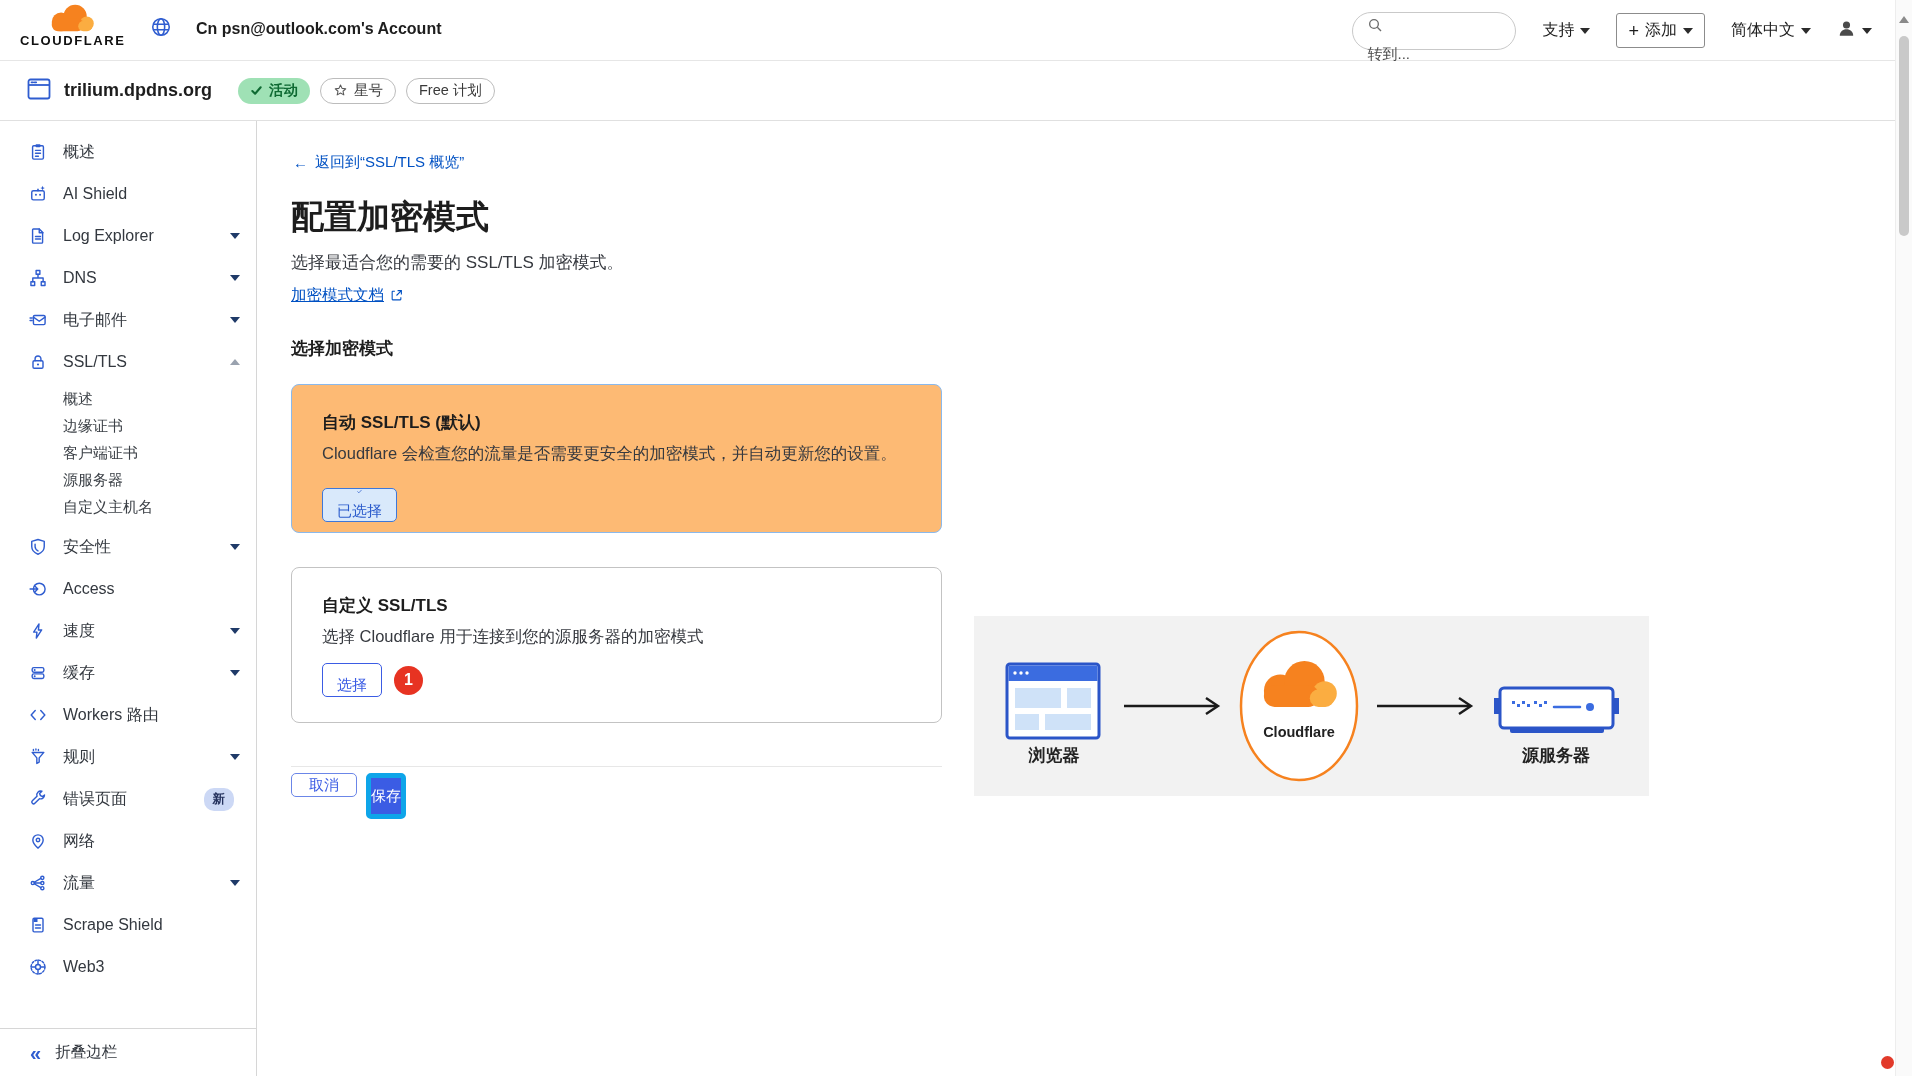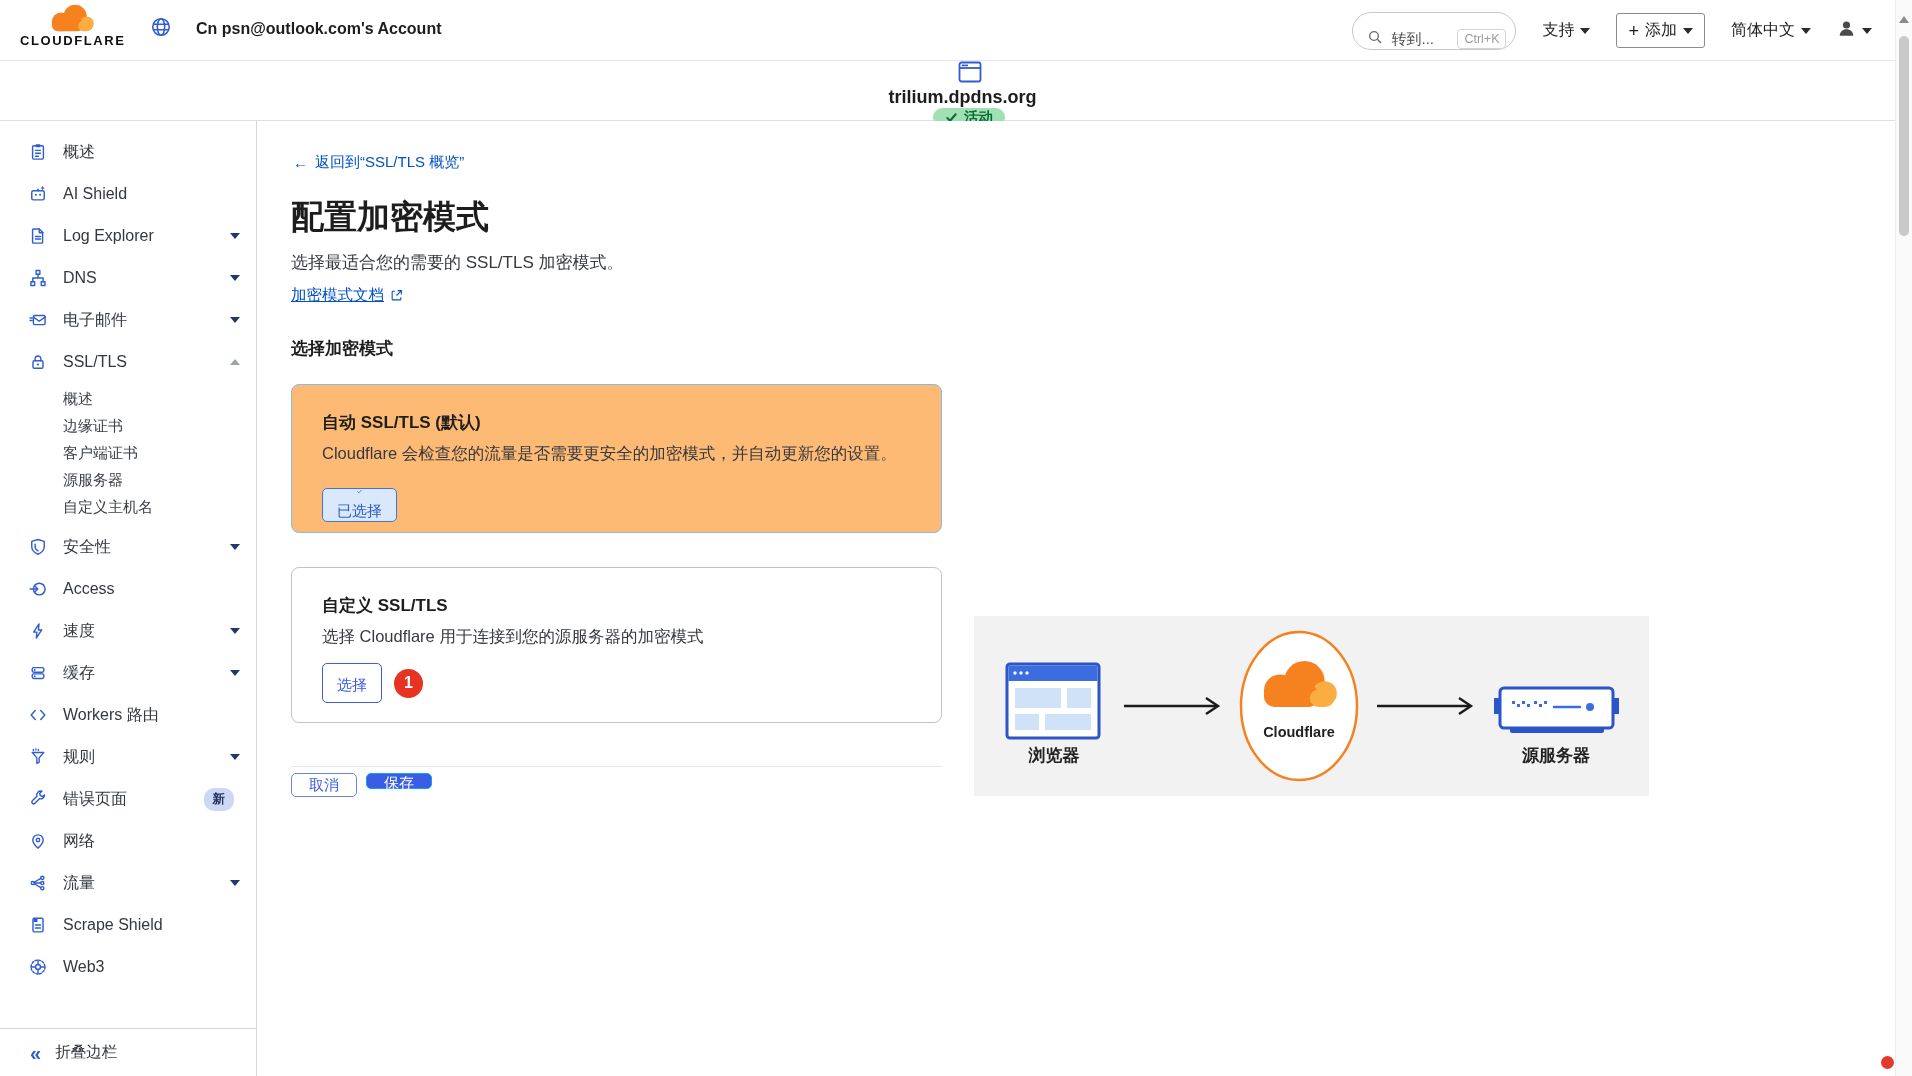--- a/index.html
+++ b/index.html
@@ -7,33 +7,33 @@
     font-family:"Liberation Sans","DejaVu Sans",sans-serif; color:#33383f; }
 
   
   #top-header { position:absolute; top:0; left:0; width:1912px; height:61px;
     background:#fff; border-bottom:1px solid #e6e6e6; }
   #logo { position:absolute; left:20px; top:4px; width:104px; text-align:center; }
   #logo .logo-word { display:block; font-size:13px; font-weight:800; letter-spacing:1.6px; color:#111; margin-top:-3px; }
   #account { position:absolute; left:150px; top:16px; display:flex; align-items:center; gap:24px; }
   #account .acct-label { font-size:16px; font-weight:700; color:#1d1d1d; }
   #header-right { position:absolute; right:40px; top:0; height:61px; display:flex; align-items:center; gap:26px; }
-  #search-pill { display:flex; align-items:flex-end; gap:8px; height:38px; padding:4px 9px 0 14px;
-    border:1px solid #c9c9c9; border-radius:19px; background:#fff; width:164px; }
+  #search-pill { display:flex; align-items:flex-start; gap:8px; height:38px; padding:4px 9px 0 14px;
+    border:1px solid #c9c9c9; border-radius:19px; background:#fff; width:164px;flex-direction:column; }
   #search-pill .ph { font-size:15px; color:#4c4c4c; flex:1; }
   #search-pill kbd { font-family:"Liberation Sans",sans-serif; font-size:12.5px; color:#9b9b9b;
     border:1px solid #d4d4d4; border-radius:4px; padding:2px 6px; background:#fff; }
   .hdr-item { display:flex; align-items:center; gap:6px; font-size:16px; color:#1d1d1d; cursor:pointer; }
   #add-button { border:1.5px solid #8c8c8c; border-radius:3px; padding:6px 11px; display:flex; align-items:center; gap:6px; font-size:16px; }
   .caret { width:0; height:0; border-left:5px solid transparent; border-right:5px solid transparent; border-top:6px solid #2b2b2b; display:inline-block; }
   .plus { font-size:18px; font-weight:400; line-height:1; }
 
   
   #site-bar { position:absolute; top:61px; left:0; width:1912px; height:60px; background:#fff;
-    border-bottom:1px solid #e0e0e0; display:flex; align-items:center;flex-direction:column; }
+    border-bottom:1px solid #e0e0e0; display:flex; align-items:center; }
   #site-bar .win-icon { margin-left:27px; }
   #domain { font-size:18px; font-weight:700; color:#1d1d1d; margin-left:13px; }
   .pill { height:26px; border-radius:13px; display:inline-flex; align-items:center; gap:6px;
     padding:0 12px; font-size:14.5px; }
   #badge-active { background:#9fe1b5; color:#0f6a33; margin-left:26px; font-weight:600; }
   #badge-star, #badge-plan { border:1px solid #bcbcbc; color:#3a3a3a; background:#fff; margin-left:10px; }
 
   
   #sidebar { position:absolute; top:121px; left:0; width:257px; bottom:0; background:#fff;
     border-right:1px solid #d6d6d6; }
@@ -64,30 +64,30 @@
   #section-heading { position:absolute; left:34px; top:216px; font-size:17px; font-weight:700; color:#1d1d1d; }
 
   .mode-card { position:absolute; left:34px; width:651px; border-radius:8px; padding:26px 30px; }
   #card-auto { top:263px; height:149px; background:#fdba74; border:1px solid #8ab9ec; }
   #card-custom { top:446px; height:156px; background:#fff; border:1px solid #c3c3c3; }
   .card-title { font-size:17px; font-weight:700; color:#1d1d1d; margin-bottom:9px; }
   .card-desc { font-size:16.5px; color:#36393f; margin-bottom:15px; }
   #selected-button { display:inline-flex; align-items:center; gap:8px; height:34px; padding:0 14px;
     background:#d9e9fb; border:1px solid #3e77d9; border-radius:5px; color:#2c5ccc; font-size:15px; cursor:pointer;flex-direction:column; }
   #choose-row { display:flex; align-items:center; gap:12px; }
-  #choose-button { height:40px; min-width:60px; padding:12px 14px; background:#fff; border:1px solid #3b5ce4;
+  #choose-button { height:34px; min-width:60px; padding:12px 14px; background:#fff; border:1px solid #3b5ce4;
     border-radius:5px; color:#3b5ce4; font-size:15px; cursor:pointer; }
   #annotation-badge { width:29px; height:29px; border-radius:50%; background:#e73322; color:#fff;
     font-size:16px; font-weight:700; display:flex; align-items:center; justify-content:center; }
 
   #footer-divider { position:absolute; left:34px; top:645px; width:651px; height:1px; background:#e7e7e7; }
   #footer-actions { position:absolute; left:34px; top:652px; display:flex; gap:9px; }
   #cancel-button { height:24px; padding:0 17px; background:#fff; border:1px solid #6b86e8; border-radius:5px;
     color:#3b5ce4; font-size:15px; cursor:pointer; }
-  #save-button { height:16px; padding:0 17px; background:#3b5ce4; border:1px solid #0ea5e9; border-radius:5px;
+  #save-button { height:46px; padding:0 0; background:#3b5ce4; border:5px solid #0ea5e9; border-radius:5px;
     color:#fff; font-size:15px; cursor:pointer; }
 
   
   #diagram { position:absolute; left:974px; top:616px; width:675px; height:180px; background:#f2f2f2; }
   .diag-label { position:absolute; font-size:17px; font-weight:700; color:#222; text-align:center; }
   #browser-label { left:37px; top:128px; width:86px; }
   #cloudflare-label { left:275px; top:108px; width:100px; font-size:14.5px; }
   #origin-label { left:530px; top:128px; width:104px; }
 
   

